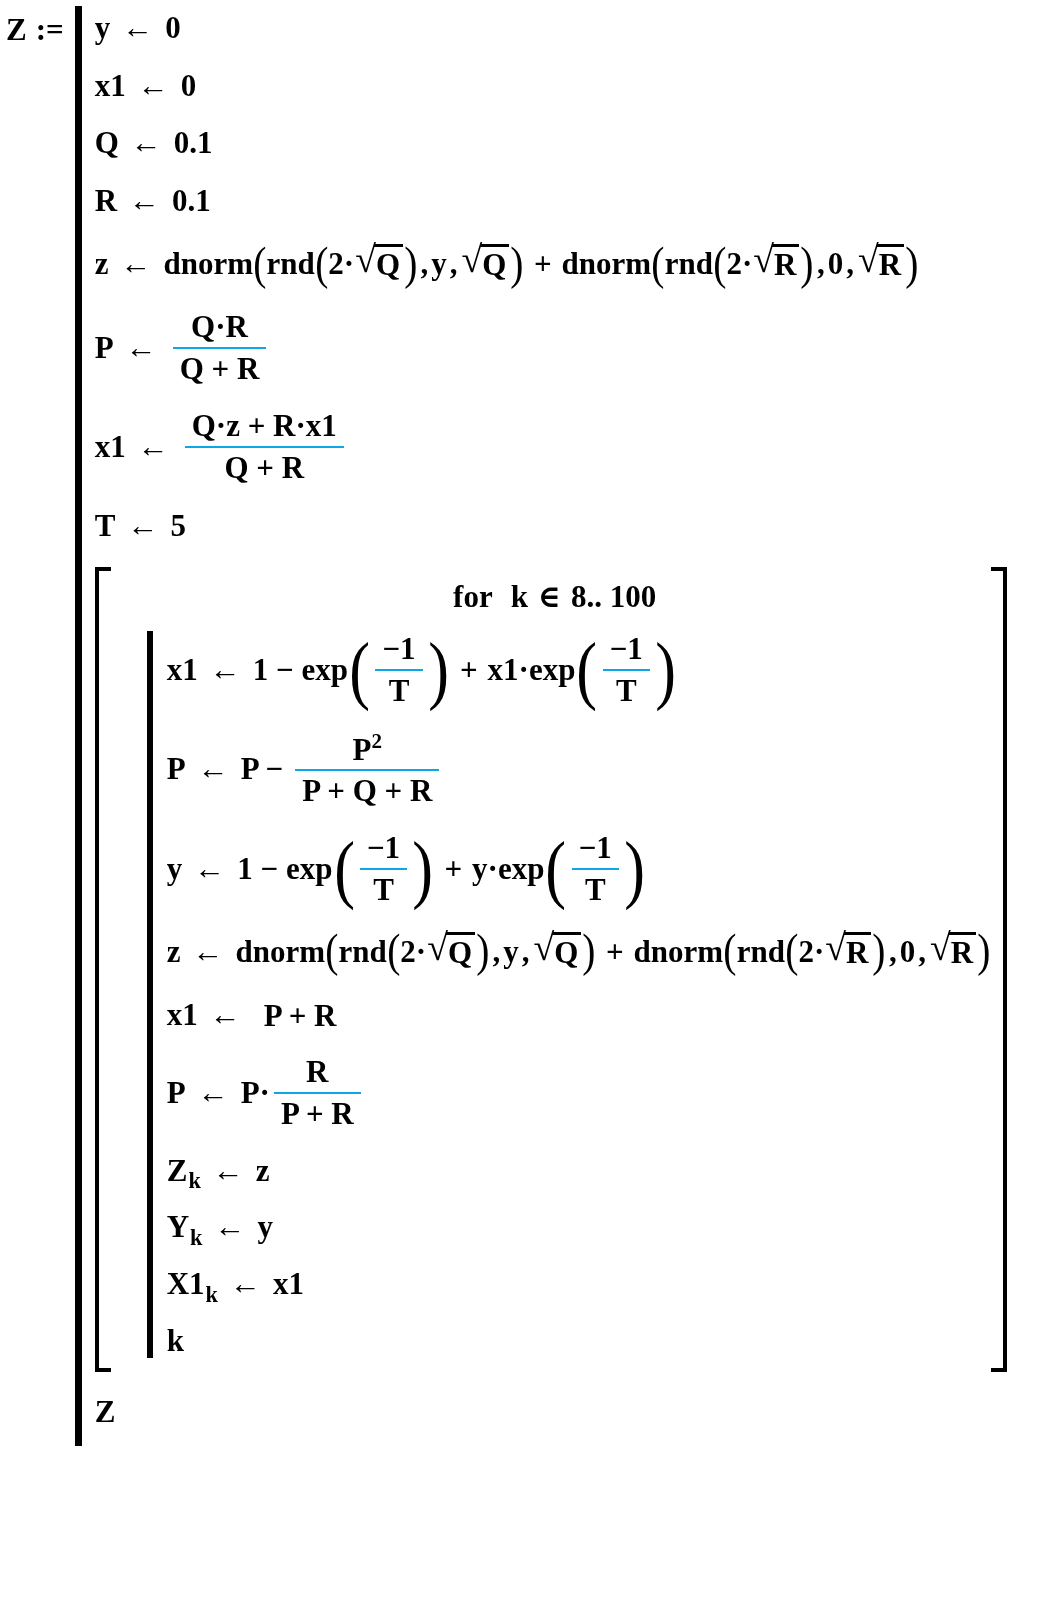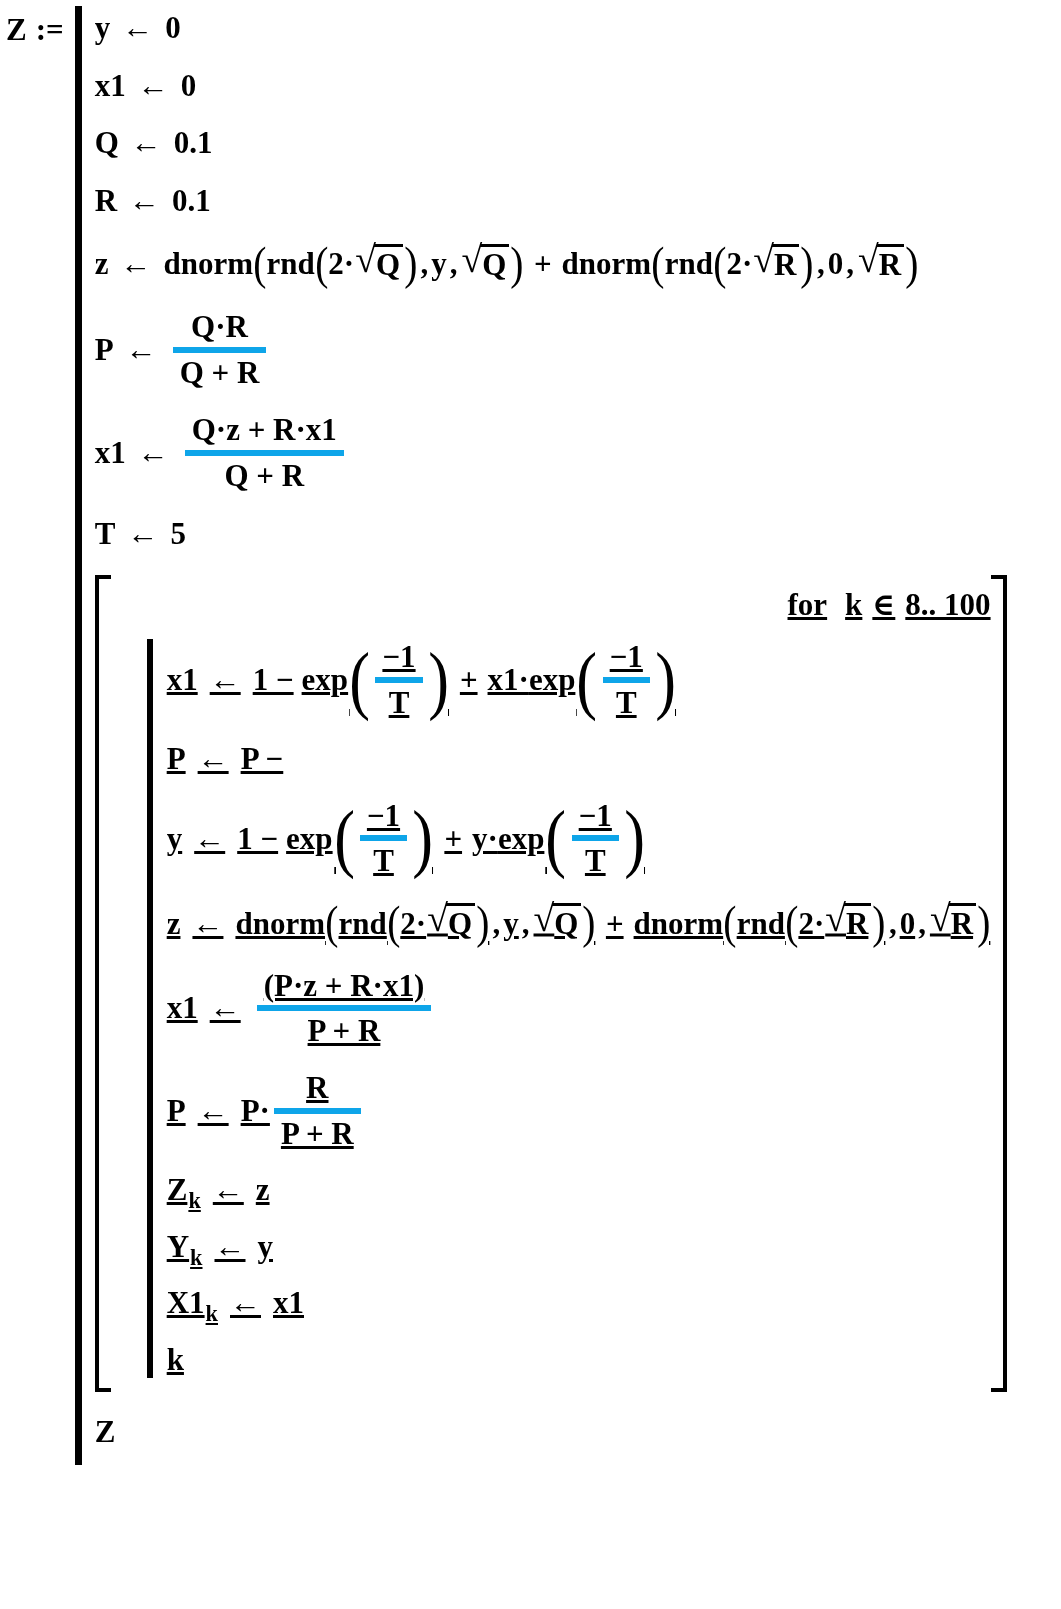--- a/index.html
+++ b/index.html
@@ -25,42 +25,42 @@
   .tok { display:inline-block; }
   .arrow { margin:0 12px; }
   .plus  { margin:0 10px; }
   .comma { margin:0 3px; }
   .pre   { margin-right:8px; }
   .kw    { margin-right:18px; }
   .inop  { margin:0 10px; }
 
   
   .frac { display:inline-flex; flex-direction:column; align-items:stretch; text-align:center; margin:0 4px; }
-  .frac .num { border-bottom:6px solid #0ea5e9; padding:0 7px 2px 7px; }
+  .frac .num { border-bottom:2px solid #0ea5e9; padding:0 7px 2px 7px; }
   .frac .den { padding:2px 7px 0 7px; }
 
   
   .bigp { font-weight:400; font-size:2.45em; line-height:1; display:inline-block; margin:0 -1px; transform:scaleX(.82); }
   .mp   { font-weight:400; font-size:1.5em;  line-height:1; display:inline-block; margin:0 -1px; transform:scaleX(.85); }
 
   
   .sqrt { display:inline-flex; align-items:flex-start; margin:0 1px; transform:translateY(-1px); }
   .sqrt .radix { font-weight:400; font-size:1.22em; line-height:.92; margin-right:-2px; transform:translateY(-0.04em); }
   .sqrt .radicand { border-top:3px solid #000; line-height:1.1; padding:1px 3px 0 2px; }
 
   
   .sub { font-size:.72em; position:relative; top:.48em; margin-left:1px; }
   .sup { font-size:.68em; vertical-align:.55em; }
 
   
   .forblock { display:flex; align-items:stretch; width:906px; margin-top:2px; }
   .bkt { flex:0 0 16px; width:16px; }
   .bkt.l { border-top:4px solid #000; border-bottom:4px solid #000; border-left:4px solid #000; }
   .bkt.r { border-top:4px solid #000; border-bottom:4px solid #000; border-right:4px solid #000; }
-  .forcontent { flex:1 1 auto; display:flex; flex-direction:column; align-items:flex-end; padding:12px 0 14px 8px;text-decoration:underline; }
+  .forcontent { flex:1 1 auto; display:flex; flex-direction:column; align-items:center; padding:12px 0 14px 8px; }
   .loopbody {
     margin-left:28px; margin-top:16px;
     border-left:6px solid #000; padding-left:14px;
     display:flex; flex-direction:column; align-items:flex-start; gap:21px;
   }
   .term { display:inline-flex; align-items:center; }
 </style>
 </head>
 <body>
 
@@ -185,20 +185,24 @@
                 <span class="num">−1</span>
                 <span class="den">T</span>
               </span>
               <span class="bigp">)</span>
             </div>
 
             <div class="row">
               <span class="tok">P</span>
               <span class="tok arrow">←</span>
               <span class="tok pre">P −</span>
+              <span class="frac">
+                <span class="num"><span>P</span><span class="sup">2</span></span>
+                <span class="den">P + Q + R</span>
+              </span>
             </div>
 
             <div class="row">
               <span class="tok">y</span>
               <span class="tok arrow">←</span>
               <span class="tok pre">1 −</span>
               <span class="tok">exp</span>
               <span class="bigp">(</span>
               <span class="frac">
                 <span class="num">−1</span>
@@ -247,21 +251,20 @@
                 <span class="tok comma">,</span>
                 <span class="sqrt"><span class="radix">√</span><span class="radicand">R</span></span>
                 <span class="mp">)</span>
               </span>
             </div>
 
             <div class="row">
               <span class="tok">x1</span>
               <span class="tok arrow">←</span>
               <span class="frac">
-                <span class="num">(P·z + R·x1)</span>
                 <span class="den">P + R</span>
               </span>
             </div>
 
             <div class="row">
               <span class="tok">P</span>
               <span class="tok arrow">←</span>
               <span class="tok">P·</span>
               <span class="frac">
                 <span class="num">R</span>

